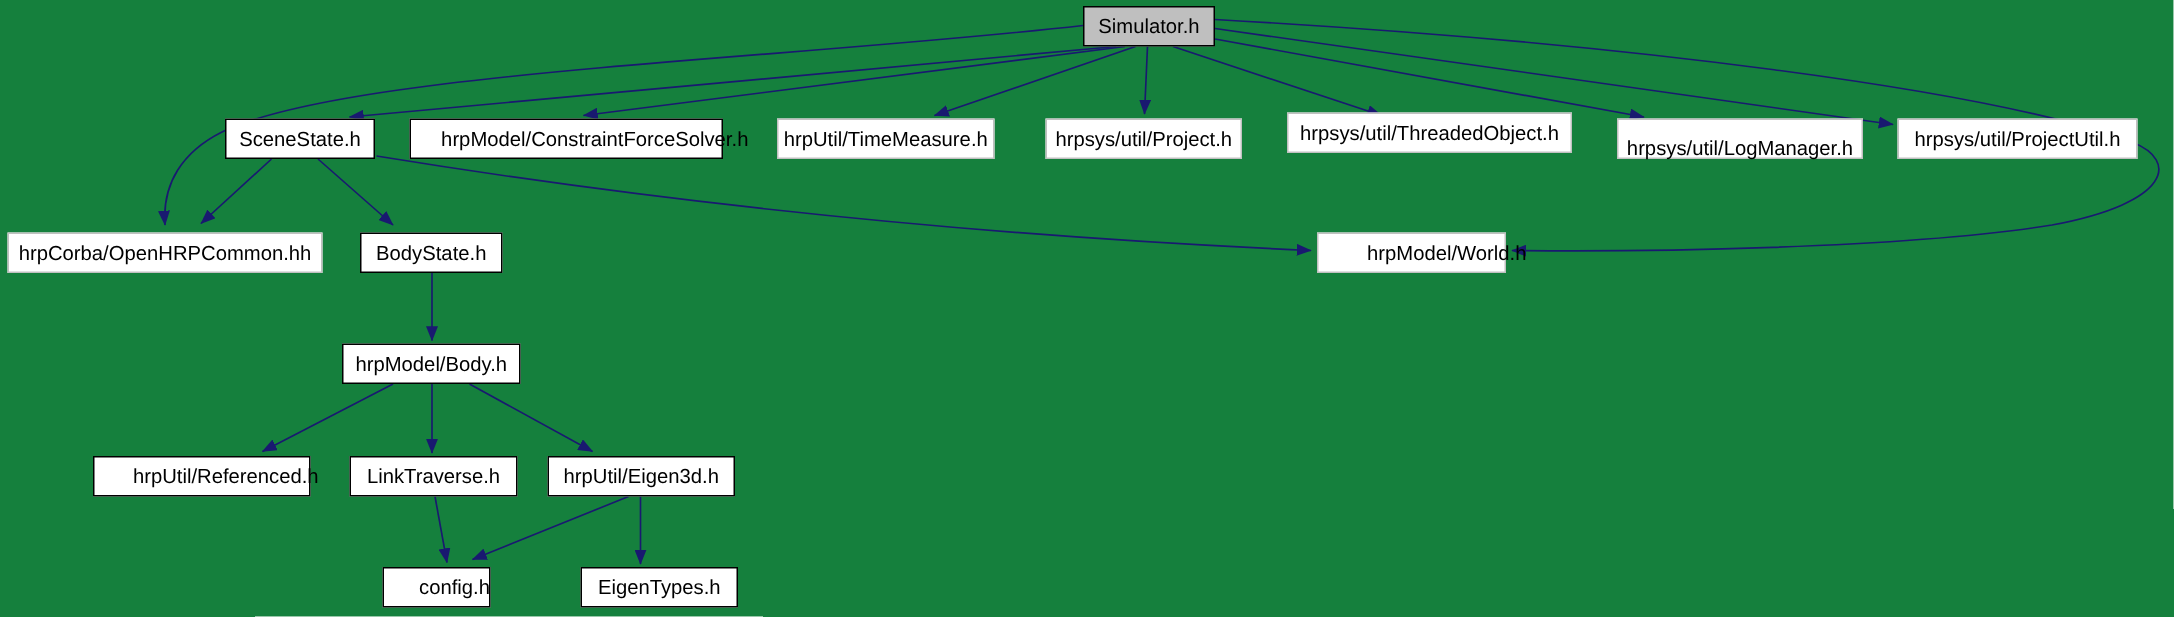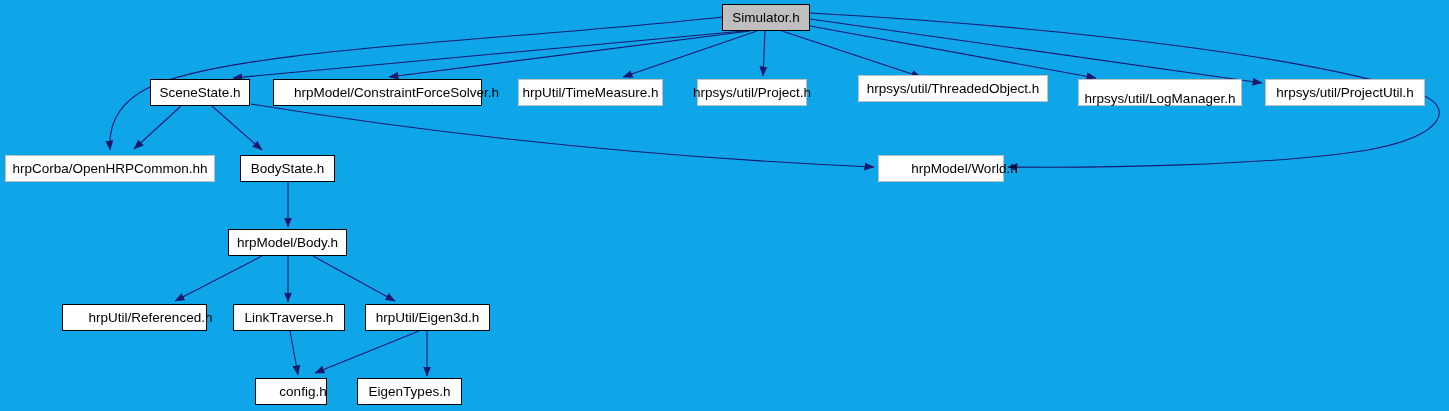--- a/index.html
+++ b/index.html
@@ -1,20 +1,20 @@
 <!DOCTYPE html>
 <html><head>
 <meta charset="utf-8">
 <style>
   html, body { margin: 0; padding: 0; background: #ffffff; }
   .canvas {
     position: relative;
     width: 1449px;
     height: 411px;
-    background: #0ea5e9;
+    background: #15803d;
     font-family: "Liberation Sans", sans-serif;
     overflow: hidden;
     text-decoration: underline;
   }
   svg.edges {
     position: absolute;
     left: 0; top: 0;
     width: 1449px; height: 411px;
   }
   .node {
@@ -72,21 +72,21 @@
       </div>
       <div class="node linked" style="left: 150px; top: 79px; width: 100px; height: 27px;">
         <span>SceneState.h</span>
       </div>
       <div class="node linked" style="left: 273px; top: 79px; width: 209px; height: 27px; padding-left: 38px;">
         <span>hrpModel/ConstraintForceSolver.h</span>
       </div>
       <div class="node plain" style="left: 518px; top: 79px; width: 145px; height: 27px;">
         <span>hrpUtil/TimeMeasure.h</span>
       </div>
-      <div class="node plain" style="left: 697px; top: 79px; width: 110px; height: 27px;">
+      <div class="node plain" style="left: 697px; top: 79px; width: 131px; height: 27px;">
         <span>hrpsys/util/Project.h</span>
       </div>
       <div class="node plain" style="left: 858px; top: 75px; width: 190px; height: 27px;">
         <span>hrpsys/util/ThreadedObject.h</span>
       </div>
       <div class="node plain" style="left: 1078px; top: 79px; width: 164px; height: 27px; align-items: flex-end;">
         <span>hrpsys/util/LogManager.h</span>
       </div>
       <div class="node plain" style="left: 1265px; top: 79px; width: 160px; height: 27px;">
         <span>hrpsys/util/ProjectUtil.h</span>
@@ -108,17 +108,17 @@
       </div>
       <div class="node linked" style="left: 233px; top: 304px; width: 112px; height: 27px;">
         <span>LinkTraverse.h</span>
       </div>
       <div class="node linked" style="left: 365px; top: 304px; width: 125px; height: 27px;">
         <span>hrpUtil/Eigen3d.h</span>
       </div>
       <div class="node linked" style="left: 255px; top: 378px; width: 72px; height: 27px; padding-left: 24px;">
         <span>config.h</span>
       </div>
-      <div class="node linked" style="left: 357px; top: 378px; width: 105px; height: 27px;">
+      <div class="node linked" style="left: 387px; top: 378px; width: 105px; height: 27px;">
         <span>EigenTypes.h</span>
       </div>
     </div>
 </div>
 
 </body></html>

